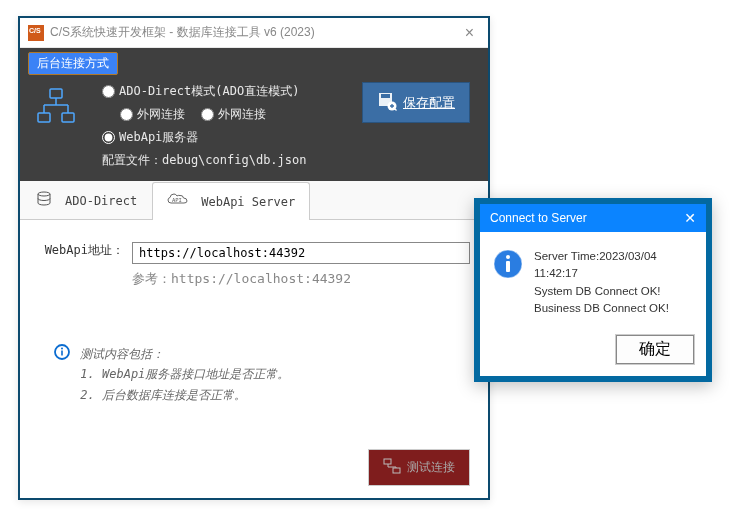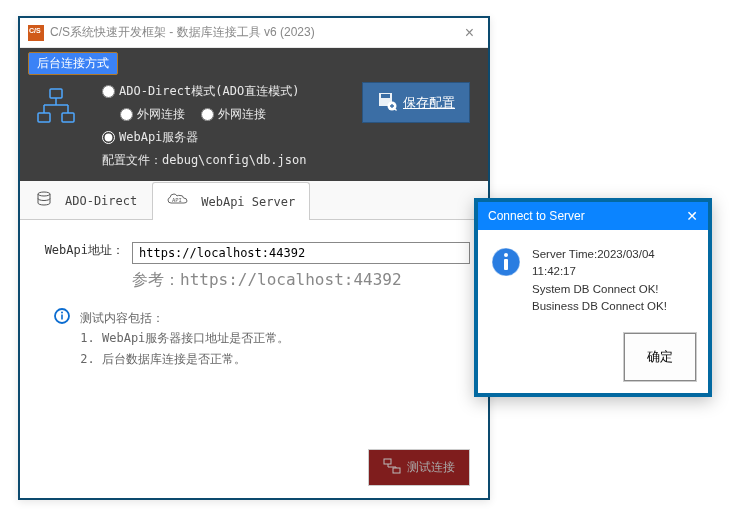--- a/index.html
+++ b/index.html
@@ -27,39 +27,39 @@
   
   .tabs { display: flex; border-bottom: 1px solid #ccc; background: #f9f9f9; }
   .tab { display: flex; align-items: center; gap: 12px; padding: 8px 14px; border: 1px solid transparent; border-bottom: none; cursor: pointer; font-family: "SimSun", monospace; color: #444; }
   .tab.active { background: #fff; border-color: #ccc; border-radius: 3px 3px 0 0; position: relative; top: 1px; }
   
   
   .content { padding: 22px 18px 12px; }
   .field-row { display: flex; margin-bottom: 6px; font-family: "SimSun", monospace; }
   .field-label { width: 94px; text-align: right; padding-right: 8px; }
   .field-input { flex: 1; border: 1px solid #888; padding: 3px 6px; font-family: monospace; font-size: 12px; }
-  .field-hint { margin-left: 94px; color: #888; font-family: "SimSun", monospace; font-size: 16px; }
-  
-  .note-box { margin-top: 17px; padding: 0 16px; display: flex; gap: 10px; }
+  .field-hint { margin-left: 94px; color: #888; font-family: "SimSun", monospace; font-size: 13px; }
+  
+  .note-box { margin-top: 56px; padding: 0 16px; display: flex; gap: 10px; font-style: italic; }
   .note-icon { color: #0b6cd0; font-weight: bold; }
   .note-text { color: #666; font-family: "SimSun", monospace; line-height: 1.7; }
   .note-text ol { margin-left: 22px; }
   
   .footer { position: absolute; bottom: 12px; right: 18px; }
   .test-btn { display: flex; align-items: center; gap: 6px; background: #7f1d1d; border: 1px solid #ccc; color: #aaa; padding: 8px 14px; font-size: 12px; cursor: default; }
   
   
-  .dialog { position: absolute; left: 474px; top: 198px; width: 238px; border: 4px solid #0369a1; background: #fff; box-shadow: 0 4px 16px rgba(0,0,0,0.25); }
+  .dialog { position: absolute; left: 474px; top: 198px; width: 238px; border: 6px solid #0369a1; background: #fff; box-shadow: 0 4px 16px rgba(0,0,0,0.25); }
   .dialog-title { background: #0b84ff; color: #fff; padding: 6px 10px; display: flex; align-items: center; justify-content: space-between; font-size: 12px; }
   .dialog-close { font-size: 14px; cursor: pointer; }
   .dialog-body { display: flex; padding: 16px 12px 12px; gap: 10px; }
   .info-icon-big { width: 32px; height: 32px; flex-shrink: 0; }
   .dialog-msg { font-size: 11.5px; line-height: 1.5; font-family: Arial, sans-serif; }
   .dialog-footer { text-align: right; padding: 6px 12px 12px; }
-  .ok-btn { border: 1px solid #888; background: #fdfdfd; padding: 14px 22px; cursor: pointer; font-size: 13px; box-shadow: 0 0 0 1px #ccc; }
+  .ok-btn { border: 1px solid #888; background: #fdfdfd; padding: 3px 22px; cursor: pointer; font-size: 16px; box-shadow: 0 0 0 1px #ccc; }
 </style>
 </head>
 <body>
 
 <div class="main-window">
   <div class="titlebar">
     <span class="logo">
       <svg viewBox="0 0 16 16">
           <rect x="0" y="0" width="16" height="16" fill="#d05a1a"></rect>
           <text x="1" y="8" font-size="7" fill="#fff" font-weight="bold">C/S</text>

